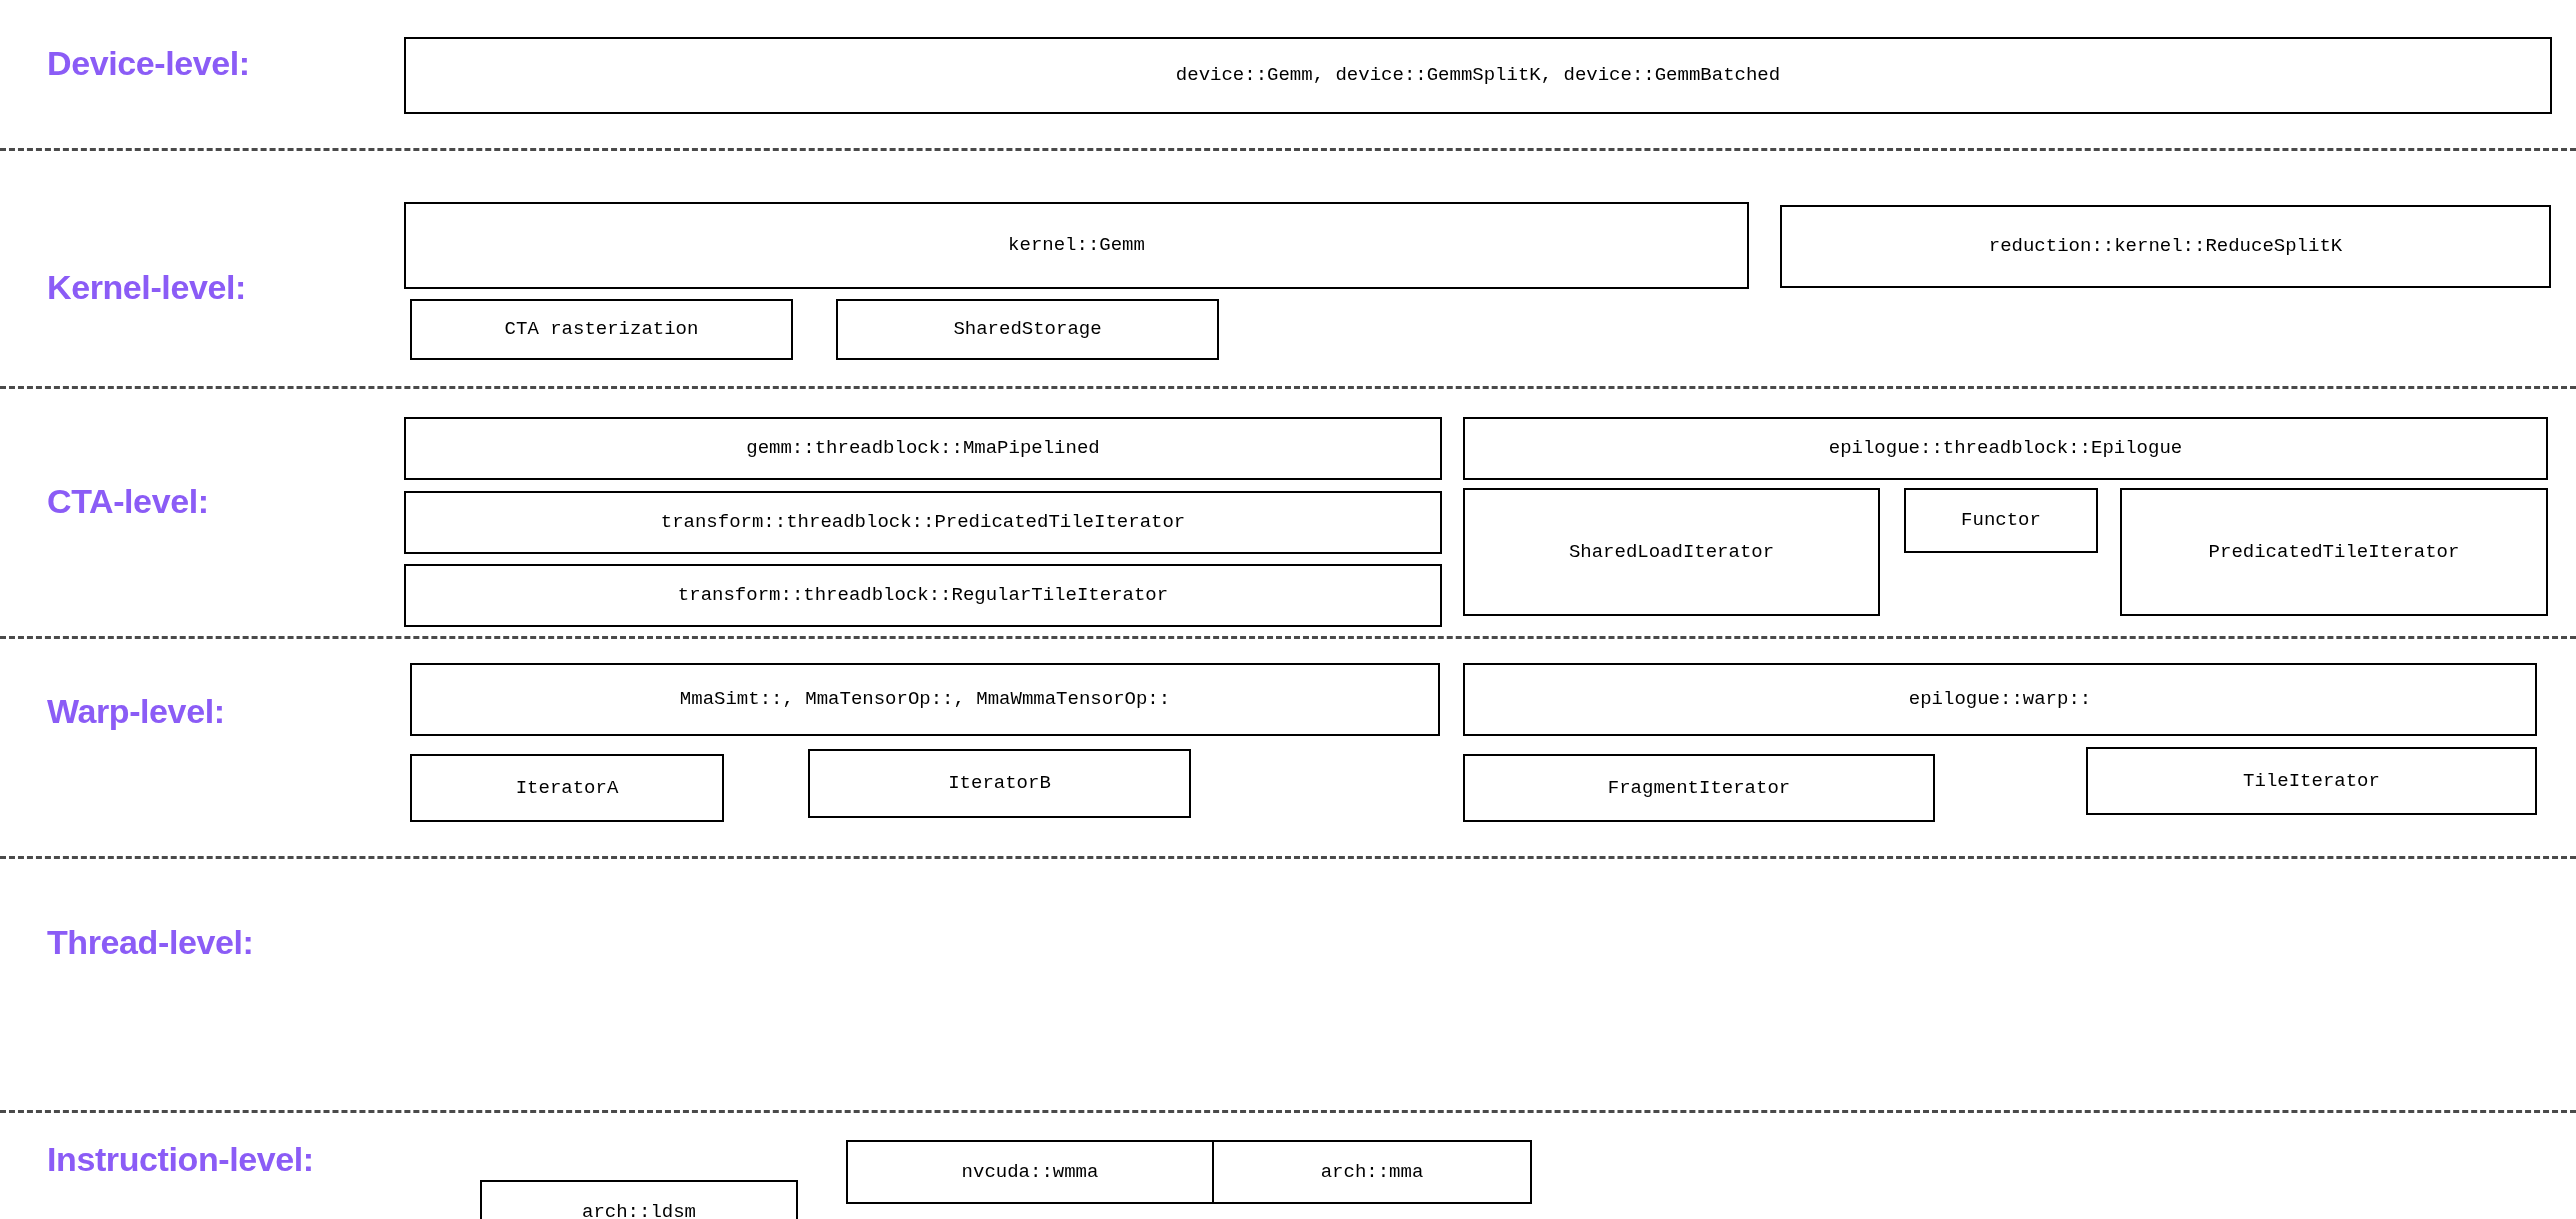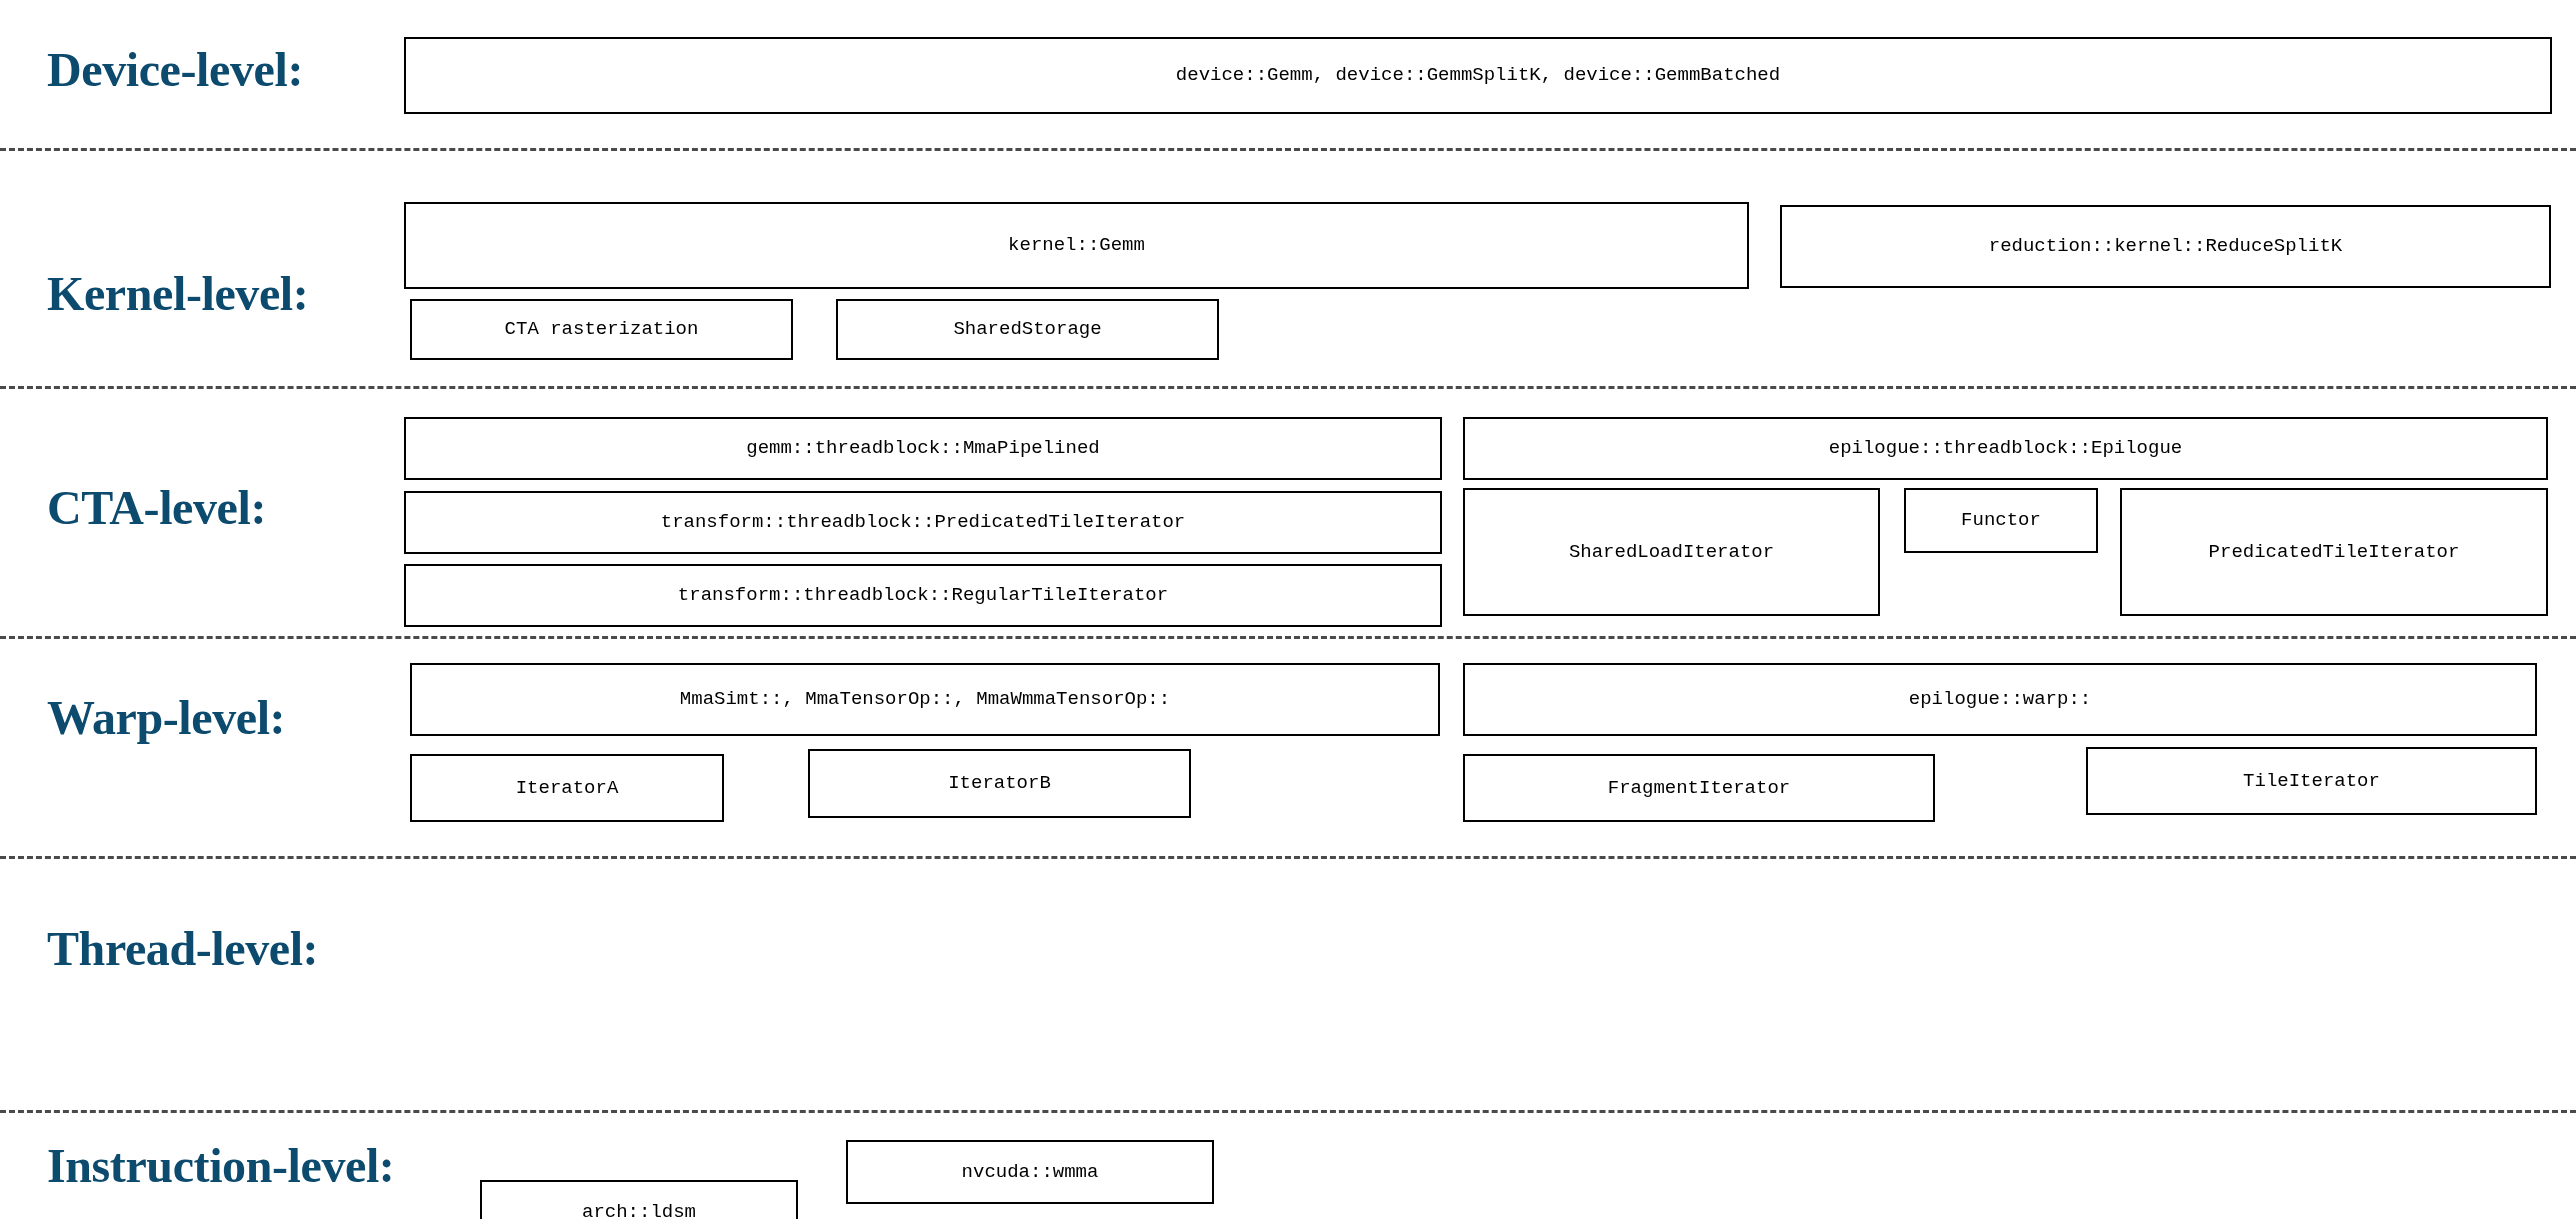--- a/index.html
+++ b/index.html
@@ -11,24 +11,24 @@
   #canvas {
     position: relative;
     width: 2576px;
     height: 1219px;
     background: #ffffff;
     overflow: hidden;
     font-family: "Liberation Sans", sans-serif;
   }
   .level-label {
     position: absolute;
-    font-family: Liberation Serif, serif;
+    font-family: Liberation Sans, sans-serif;
     font-weight: bold;
-    font-size: 48px;
-    color: #0c4a6e;
+    font-size: 34px;
+    color: #8b5cf6;
     white-space: nowrap;
     line-height: 1;
     letter-spacing: -0.4px;
   }
   .box {
     position: absolute;
     box-sizing: border-box;
     border: 2.3px solid #000000;
     background: #ffffff;
     display: flex;
@@ -153,15 +153,18 @@
   <div class="level-label" style="left:47px; top:1142px;">Instruction-level:</div>
 
   <div class="box" style="left:480px; top:1136px; width:318px; height:64px;margin-top:44px;">
     <span class="box-label">arch::ldsm</span>
   </div>
 
   <div class="box" style="left:846px; top:1140px; width:368px; height:64px;">
     <span class="box-label">nvcuda::wmma</span>
   </div>
 
+  <div class="box" style="left:1212px; top:1140px; width:320px; height:64px;">
+    <span class="box-label">arch::mma</span>
+  </div>
 
 </div>
 
 
 </body></html>

